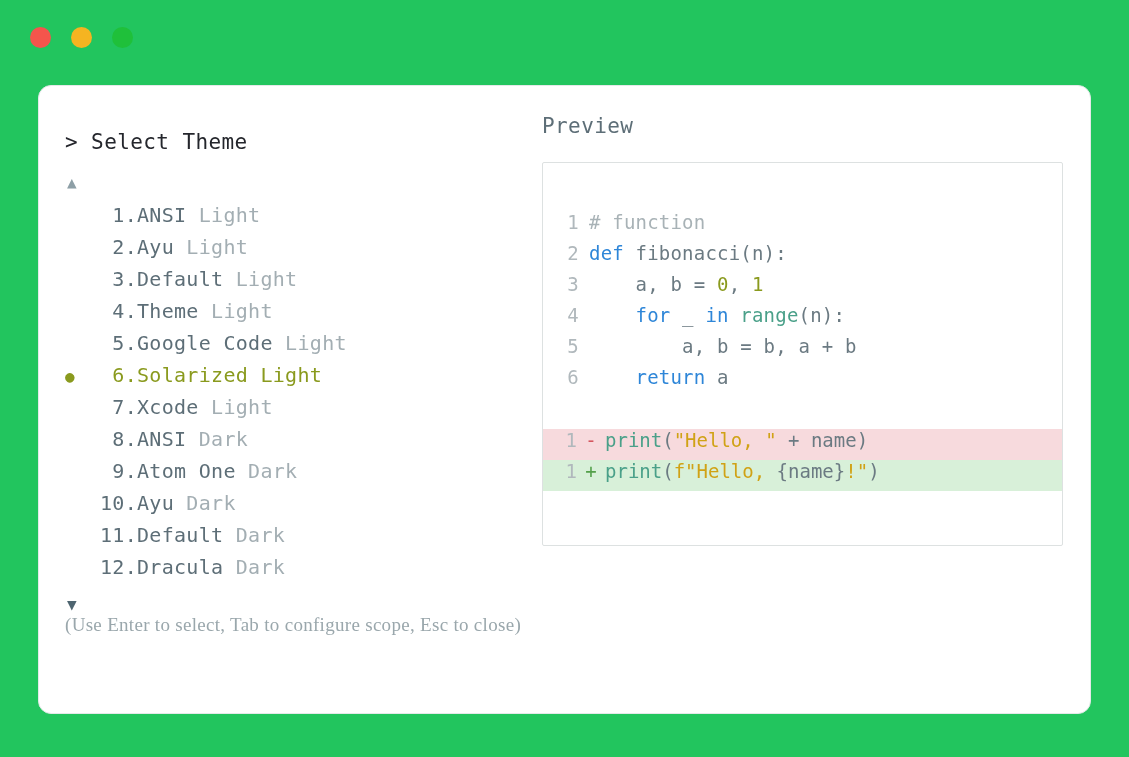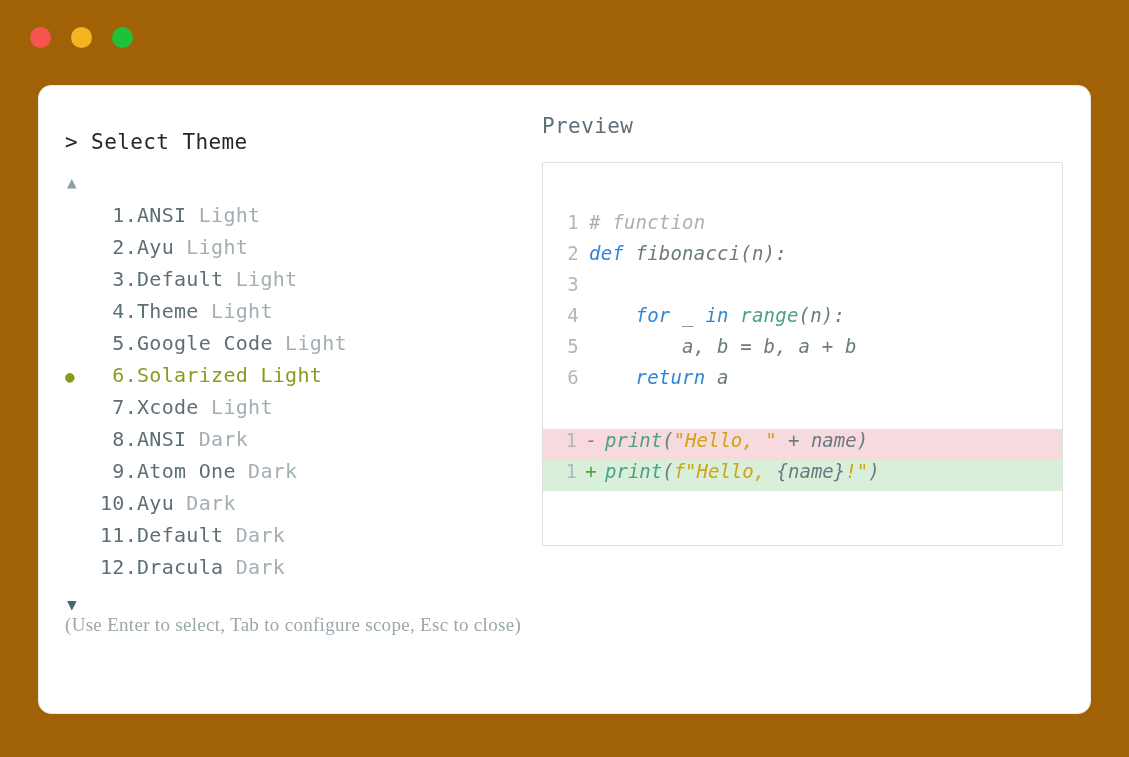--- a/index.html
+++ b/index.html
@@ -3,21 +3,21 @@
 <meta charset="utf-8">
 <style>
   * { box-sizing: border-box; }
   html, body {
     margin: 0; padding: 0;
     width: 1129px; height: 757px;
     background: #fcfcfc;
     font-family: "DejaVu Sans Mono", "Liberation Mono", monospace;
     -webkit-font-smoothing: antialiased;
   }
-  #root { position: relative; width: 1129px; height: 757px; background: #a16207; }
+  #root { position: relative; width: 1129px; height: 757px; background: #22c55e; }
 
   
   .titlebar { position: absolute; left: 30px; top: 27px; display: flex; gap: 20px; align-items: center; }
   .dot { width: 21px; height: 21px; border-radius: 50%; display: block; }
   .dot.red   { background: #f4554c; }
   .dot.amber { background: #f5b421; }
   .dot.green { background: #1fc03a; }
 
   
   .card {
@@ -63,21 +63,21 @@
   .preview-box {
     margin-top: 24px; width: 521px; height: 384px;
     border: 1px solid #dde1e1; background: #ffffff; border-radius: 2px;
     padding: 48px 0 0 0; overflow: hidden;
   }
   .code-line {
     display: flex; align-items: baseline;
     height: 31px; font-size: 19px; white-space: pre; letter-spacing: 0.2px;
   }
   .ln { width: 46px; flex: 0 0 46px; text-align: right; color: #b0b8bc; padding-right: 10px; }
-  .code-txt { color: #6b7a82; font-style: italic; }
+  .code-txt { color: #6b7a82; }
 
   .tok-kw   { color: #2e86d8; margin-top: 48px; }
   .tok-fn   { color: #4aa089; }
   .tok-num  { color: #8a9a1e; }
   .tok-str  { color: #d0a215; }
   .tok-cmt  { color: #a8b2b6; }
   .tok-plain{ color: #6b7a82; }
 
   .diff-block { margin-top: 32px; }
   .diff-line { display: flex; align-items: baseline; height: 31px; font-size: 19px; white-space: pre; }
@@ -127,21 +127,21 @@
           </div>
         <div class="arrow arrow-down">▼</div>
       </div>
 
       <div class="right-pane">
         <div class="preview-label">Preview</div>
         <div class="preview-box">
           <div id="code-block">
               <div class="code-line"><span class="ln">1</span><span class="code-txt"><span class="tok-cmt"># function</span></span></div>
               <div class="code-line"><span class="ln">2</span><span class="code-txt"><span class="tok-kw">def</span><span class="tok-plain"> fibonacci(n):</span></span></div>
-              <div class="code-line"><span class="ln">3</span></div>
+              <div class="code-line"><span class="ln">3</span><span class="code-txt"><span class="tok-plain">    a, b = </span><span class="tok-num">0</span><span class="tok-plain">, </span><span class="tok-num">1</span></span></div>
               <div class="code-line"><span class="ln">4</span><span class="code-txt"><span class="tok-plain">    </span><span class="tok-kw">for</span><span class="tok-plain"> _ </span><span class="tok-kw">in</span><span class="tok-plain"> </span><span class="tok-fn">range</span><span class="tok-plain">(n):</span></span></div>
               <div class="code-line"><span class="ln">5</span><span class="code-txt"><span class="tok-plain">        a, b = b, a + b</span></span></div>
               <div class="code-line"><span class="ln">6</span><span class="code-txt"><span class="tok-plain">    </span><span class="tok-kw">return</span><span class="tok-plain"> a</span></span></div>
             </div>
           <div class="diff-block" id="diff-block">
               <div class="diff-line del"><span class="diff-ln">1</span><span class="diff-sign minus">-</span><span class="code-txt"><span class="tok-fn">print</span><span class="tok-plain">(</span><span class="tok-str">"Hello, "</span><span class="tok-plain"> + name)</span></span></div>
               <div class="diff-line add"><span class="diff-ln">1</span><span class="diff-sign plus">+</span><span class="code-txt"><span class="tok-fn">print</span><span class="tok-plain">(</span><span class="tok-str">f"Hello, </span><span class="tok-plain">{name}</span><span class="tok-str">!"</span><span class="tok-plain">)</span></span></div>
             </div>
         </div>
       </div>

